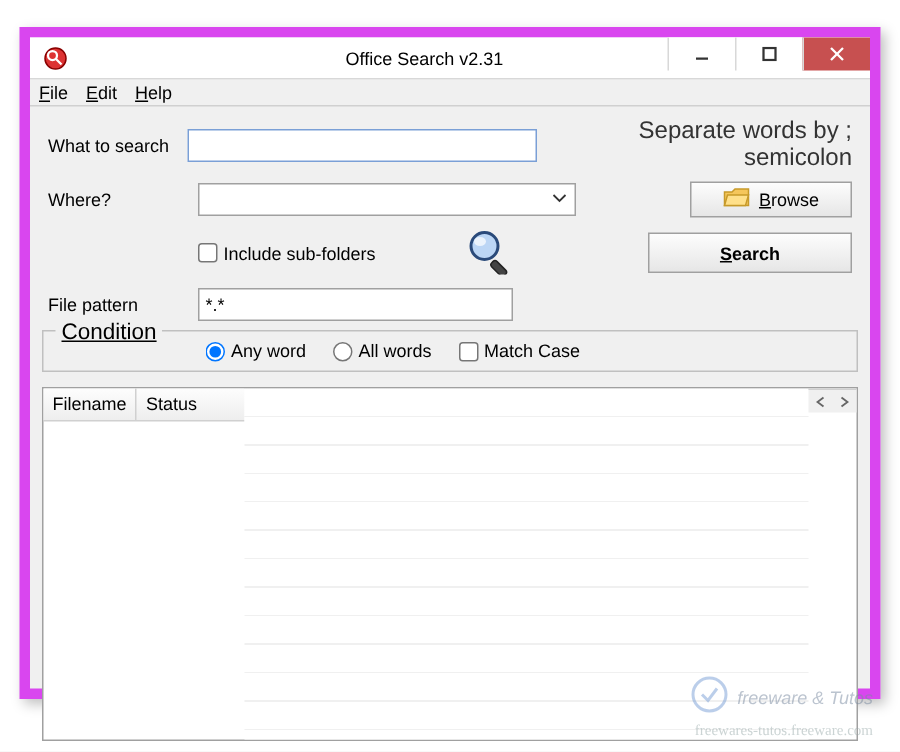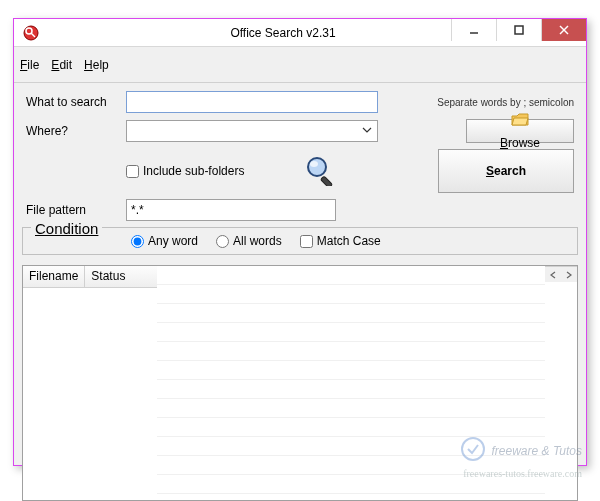--- a/index.html
+++ b/index.html
@@ -1,60 +1,60 @@
 <!DOCTYPE html>
 <html><head>
 <meta charset="utf-8">
 <style>
 * { box-sizing: border-box; margin: 0; padding: 0; font-family: "Segoe UI", Tahoma, sans-serif; font-size: 12px; }
 body { background: #fff; width: 600px; height: 501px; position: relative; }
 
-.window { position: absolute; left: 13px; top: 18px; width: 574px; height: 448px; border: 1px solid #d946ef; background: #f0f0f0; box-shadow: 3px 3px 8px rgba(0,0,0,0.25); }
+.window { position: absolute; left: 13px; top: 18px; width: 574px; height: 448px; border: 7px solid #d946ef; background: #f0f0f0; box-shadow: 3px 3px 8px rgba(0,0,0,0.25); }
 
 .titlebar { height: 28px; background: #fff; border-bottom: 1px solid #d8d8d8; display: flex; align-items: center; position: relative; }
 .titlebar .app-icon { width: 18px; height: 18px; margin-left: 8px; }
 .titlebar .title { flex: 1; text-align: center; font-size: 12px; color: #000; padding-right: 60px; }
 .win-controls { position: absolute; right: 0; top: 0; display: flex; height: 22px; }
 .win-btn { width: 45px; height: 22px; display: flex; align-items: center; justify-content: center; background: #fff; border-left: 1px solid #d8d8d8; }
 .win-btn.close { background: #c75050; color: #fff; }
 .win-btn svg { display: block; }
 
-.menubar { height: 36px; display: flex; align-items: center; padding: 0 6px; gap: 12px; border-bottom: 1px solid #d0d0d0; background: #f0f0f0; }
+.menubar { height: 18px; display: flex; align-items: center; padding: 0 6px; gap: 12px; border-bottom: 1px solid #d0d0d0; background: #f0f0f0; }
 .menubar span { font-size: 12px; cursor: default; }
 .menubar span u { text-decoration: underline; }
 
 .form { padding: 8px 12px 4px 12px; }
 .row { display: flex; align-items: center; margin-bottom: 6px; gap: 8px; }
 .label { width: 92px; font-size: 12px; }
 .text-input { height: 22px; border: 1px solid #7a9fd6; background: #fff; padding: 0 4px; font-size: 12px; }
 .combo { height: 22px; border: 1px solid #a0a0a0; background: #fff; position: relative; }
 .combo .chev { position: absolute; right: 4px; top: 3px; }
-.hint { font-size: 10px; color: #333; text-align: right; }
-.btn { height: 28px; border: 1px solid #a0a0a0; background: linear-gradient(#fdfdfd,#e6e6e6); display: flex; align-items: center; justify-content: center; gap: 6px; font-size: 12px; cursor: default; flex-direction: column; }
+.hint { font-size: 16px; color: #333; text-align: right; }
+.btn { height: 28px; border: 1px solid #a0a0a0; background: linear-gradient(#fdfdfd,#e6e6e6); display: flex; align-items: center; justify-content: center; gap: 6px; font-size: 12px; cursor: default; }
 .btn.browse { width: 108px; height: 24px; }
-.btn.search { width: 136px; height: 44px; font-weight: bold; font-size: 13px; align-items: center; }
+.btn.search { width: 136px; height: 27px; font-weight: bold; font-size: 13px; align-items: center; }
 .btn u { text-decoration: underline; }
 .checkbox, .radio { display: inline-flex; align-items: center; gap: 4px; font-size: 12px; }
 .checkbox input, .radio input { width: 13px; height: 13px; }
 
 .fieldset { border: 1px solid #c0c0c0; margin: 0 8px; padding: 6px 8px; position: relative; }
 .fieldset .legend { position: absolute; top: -8px; left: 8px; background: #f0f0f0; padding: 0 4px; font-size: 15px; text-decoration: underline; }
 .cond-row { display: flex; align-items: flex-end; gap: 18px; padding-left: 100px; }
 
 .results-wrap { margin: 10px 8px 8px 8px; border: 1px solid #a0a0a0; background: #fff; height: 236px; display: flex; flex-direction: row; }
 .results-head { display: flex; height: 22px; border-bottom: 1px solid #d0d0d0; background: linear-gradient(#fdfdfd,#eee); }
 .col-h { padding: 3px 6px; font-size: 12px; border-right: 1px solid #d0d0d0; }
 .col-h.fn { flex: 1; }
 .col-h.st { width: 72px; border-right: none; }
 .results-body { flex: 1; background: repeating-linear-gradient(#fff, #fff 18px, #f0f0f0 18px, #f0f0f0 19px); }
 .hscroll { height: 16px; background: #f0f0f0; border-top: 1px solid #d0d0d0; display: flex; align-items: center; }
 .hscroll .arrow { width: 16px; height: 16px; display: flex; align-items: center; justify-content: center; }
 .hscroll .track { flex: 1; }
 
-.watermark { position: absolute; right: 18px; bottom: 36px; display: flex; align-items: center; gap: 6px; opacity: 0.5; font-style: italic; font-size: 16px; color: #7a8aa0; pointer-events: none; font-family: Georgia, serif; }
+.watermark { position: absolute; right: 18px; bottom: 22px; display: flex; align-items: center; gap: 6px; opacity: 0.5; font-style: italic; font-size: 16px; color: #7a8aa0; pointer-events: none; font-family: Georgia, serif; }
 .watermark .url { position: absolute; right: 0; bottom: -14px; font-size: 10px; font-style: normal; color: #9aa; font-family: "Segoe UI"; }
 </style>
 </head>
 <body>
 
 <div class="window">
 
   <div class="titlebar">
     <span class="app-icon">
       <svg width="18" height="18">

